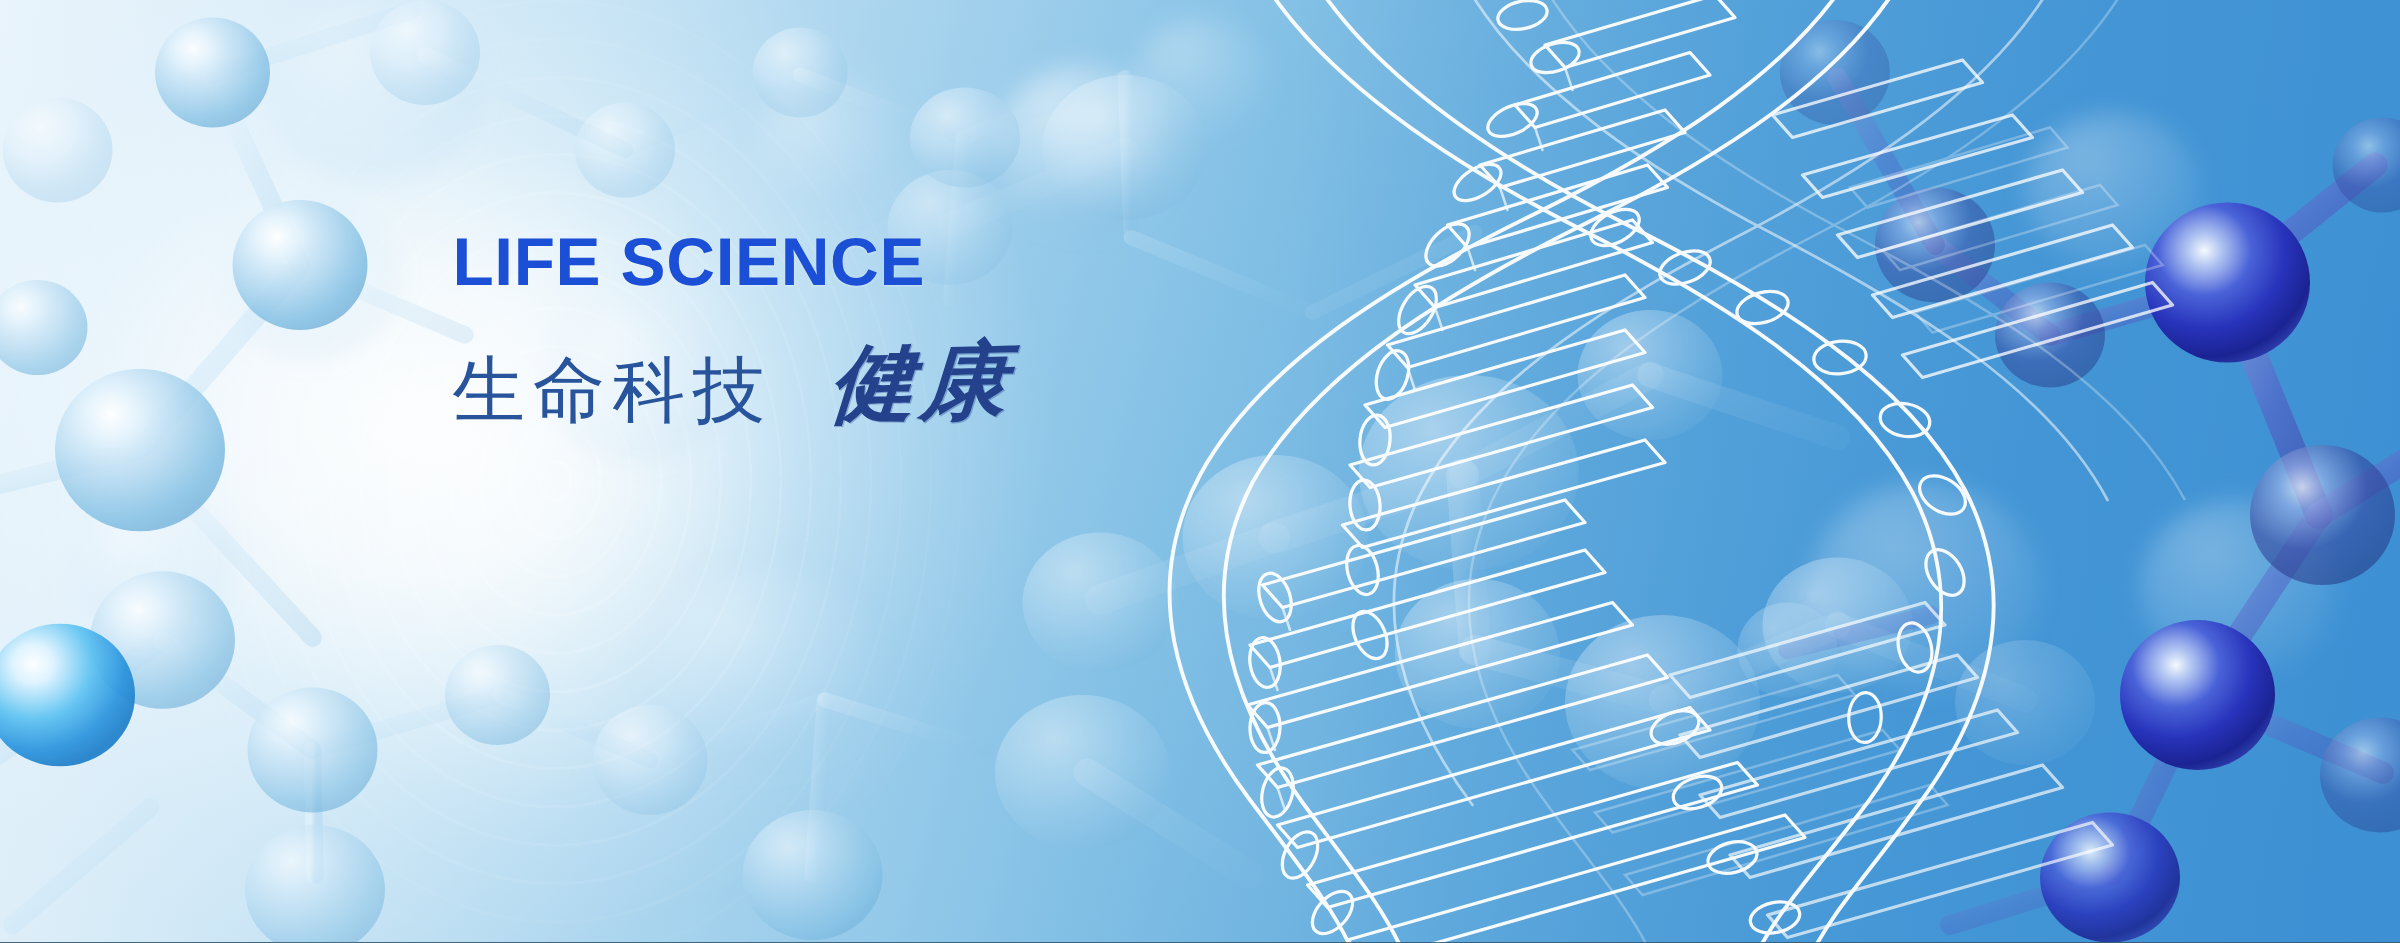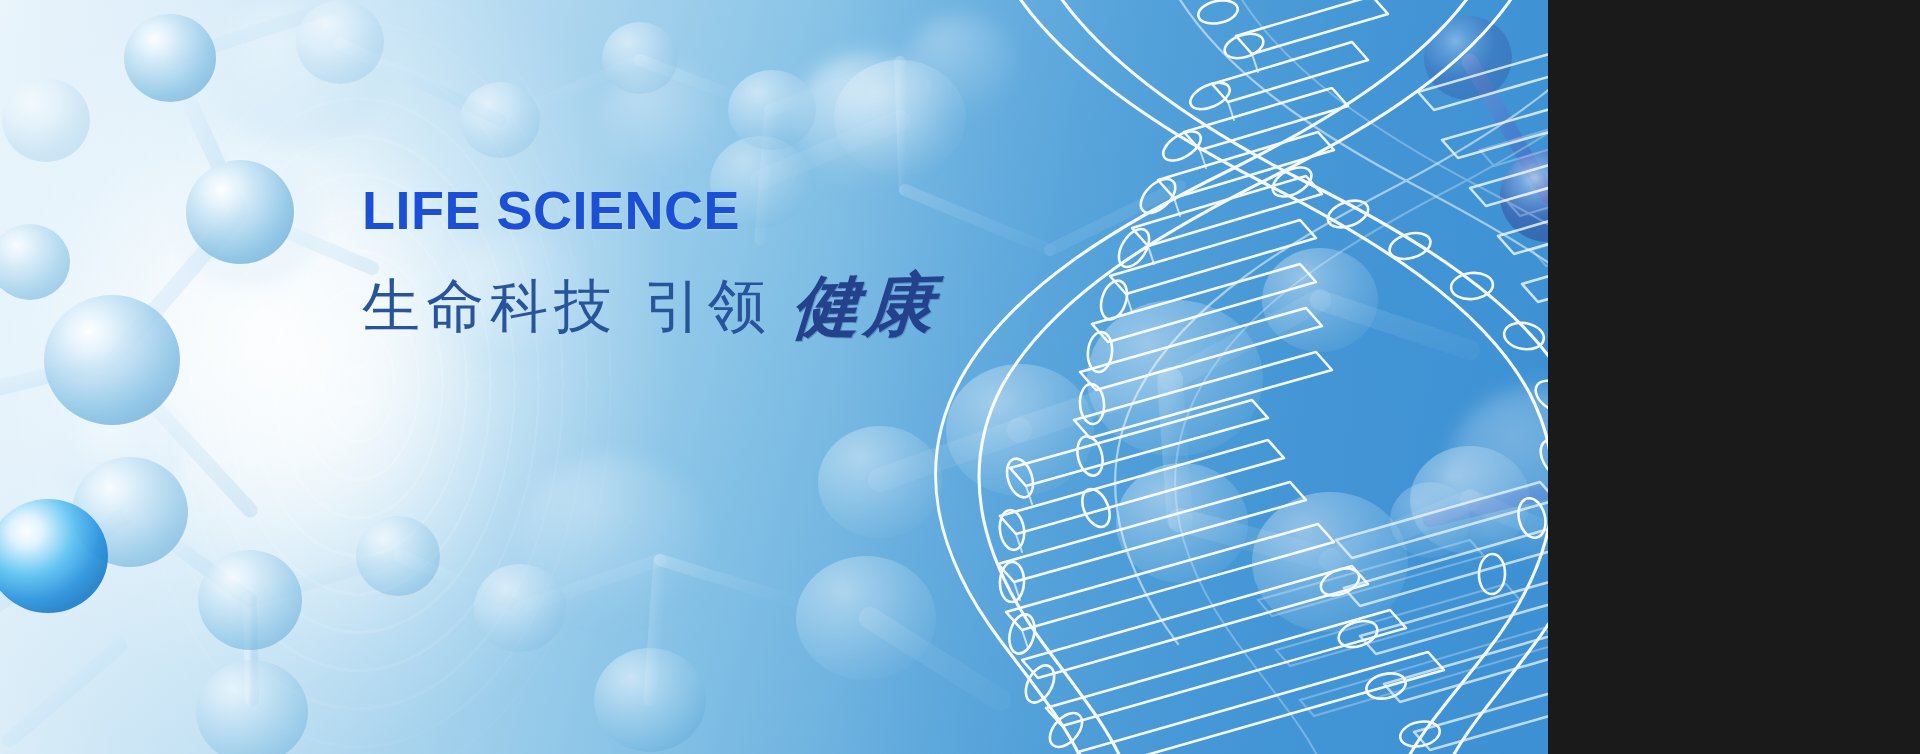--- a/index.html
+++ b/index.html
@@ -1,17 +1,17 @@
 <!DOCTYPE html>
 <html><head>
 <meta charset="utf-8">
 <style>
   html,body{margin:0;padding:0;background:#1a1a1a;}
   #banner{
-    position:relative;width:1548px;height:754px;overflow:hidden;
+    position:relative;width:1920px;height:754px;overflow:hidden;
     font-family:"Liberation Sans","DejaVu Sans",sans-serif;
     background:#4e9fd8;
   }
   
   .bg-base{
     position:absolute;inset:0;
     background:linear-gradient(105deg,#e9f4fb 0%,#ddeef9 10%,#c6e3f4 22%,#a9d4ee 34%,#86c2e6 48%,#62abdd 64%,#4a9ad6 80%,#3f93d3 100%);
   }
   .bg-glow{
     position:absolute;left:-6%;top:-30%;width:62%;height:150%;
@@ -37,21 +37,21 @@
   svg.layer{position:absolute;inset:0;width:1920px;height:754px;}
 
   
   .text-block{position:absolute;left:362px;top:176px;}
   .en-line{
     color:#1a4fd6;font-weight:bold;font-size:54px;line-height:69px;
     letter-spacing:.5px;white-space:nowrap;
     font-family:"Liberation Sans","DejaVu Sans",sans-serif;
     text-shadow:0 1px 2px rgba(255,255,255,.35);
   }
-  .cn-row{display:flex;align-items:center;margin-top:16px;white-space:nowrap;}
+  .cn-row{display:flex;align-items:flex-end;margin-top:16px;white-space:nowrap;}
   .cn-main{
     color:#27549b;font-size:58px;letter-spacing:6px;font-weight:500;
     font-family:"DejaVu Sans","Liberation Sans",sans-serif;
   }
   .cn-gap{display:inline-block;width:26px;}
   .cn-brush{
     color:#24418c;font-size:68px;letter-spacing:5px;margin-left:20px;
     font-family:"DejaVu Serif","Liberation Serif",serif;
     font-style:italic;font-weight:bold;
     transform:skewX(-5deg) rotate(-1.5deg);display:inline-block;
@@ -374,18 +374,17 @@
       <path d="M 1276 650 L 1506 584 L 1520 600 L 1290 666 Z"></path>
       <path d="M 1300 700 L 1544 628 L 1558 644 L 1314 716 Z"></path>
     </g>
   </svg>
 
   <div class="text-block">
     <div class="en-line">LIFE SCIENCE</div>
     <div class="cn-row">
       <span class="cn-main">生命科技</span>
       <span class="cn-gap"></span>
-      <span class="cn-main">引领</span>
       <span class="cn-brush">健康</span>
     </div>
   </div>
 
 </div>
 
 </body></html>

